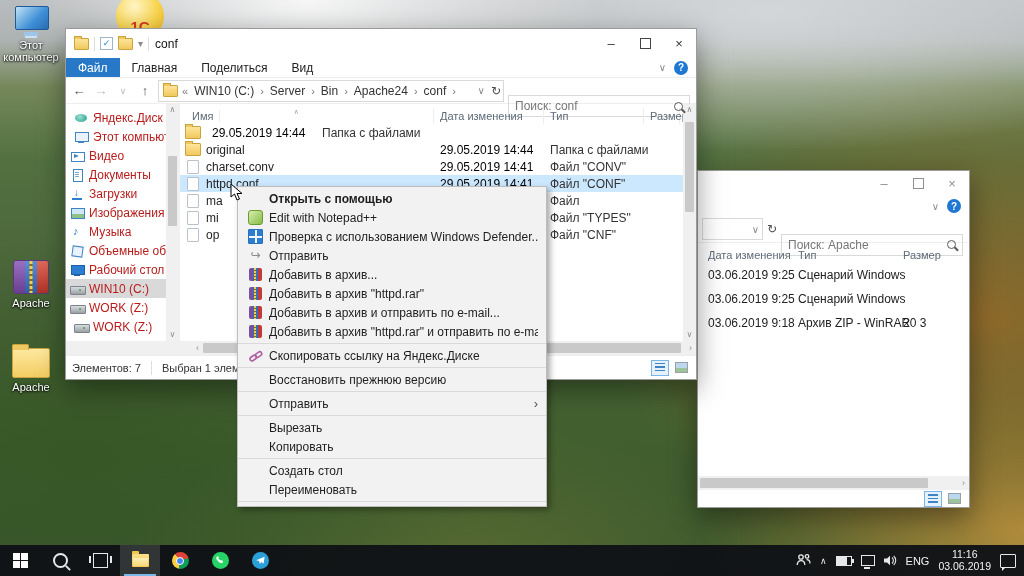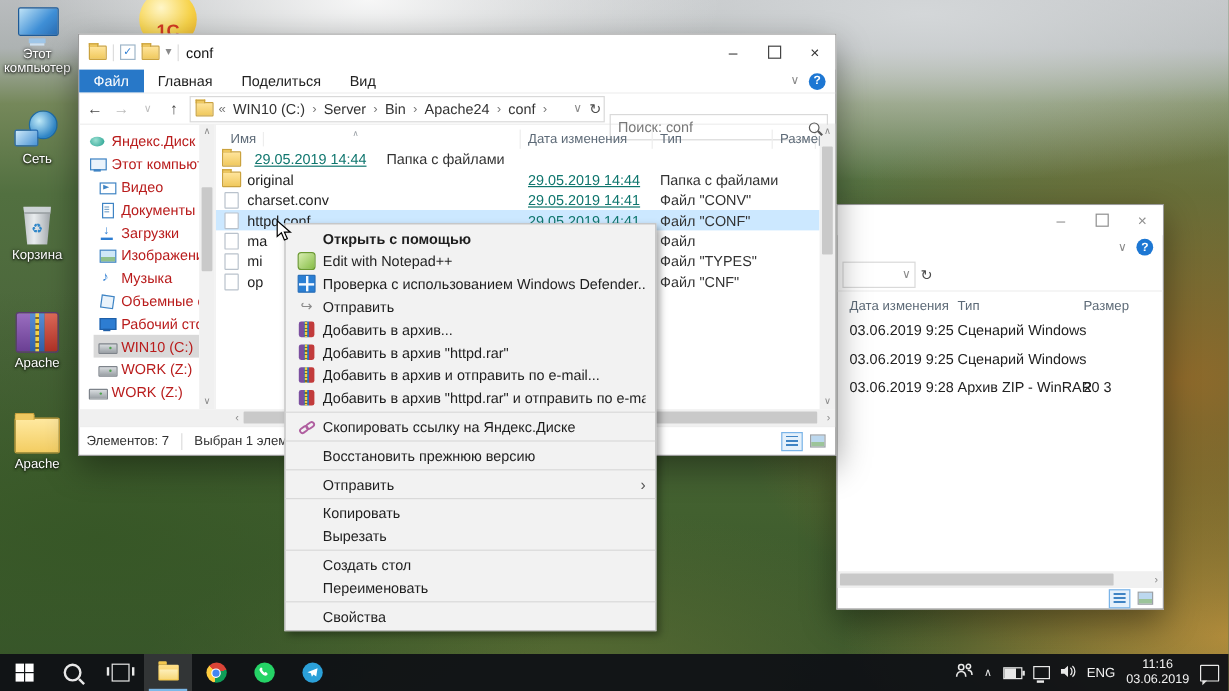--- a/index.html
+++ b/index.html
@@ -76,21 +76,21 @@
   #win1{left:65px;top:28px;width:630px;height:350px;z-index:5;}
   .qat{display:flex;align-items:center;gap:5px;padding-left:8px;font-size:11px;color:#666;}
   .qat .vline{width:1px;height:14px;background:#ddd;}
   .wtitle{font-size:12px;color:#111;margin-left:6px;}
   .fold-sm{width:13px;height:10px;background:linear-gradient(180deg,#ffe49a,#f0c95e);border:1px solid #caa23e;border-radius:1px;position:relative;}
   .fold-sm::before{content:"";position:absolute;left:-1px;top:-3px;width:6px;height:2px;background:#eec860;border:1px solid #caa23e;border-bottom:none;}
   .chk-sm{width:11px;height:11px;border:1px solid #9fb6c9;background:#fff;color:#2d7dd2;font-size:9px;line-height:11px;text-align:center;}
   .main{flex:1;display:flex;min-height:0;}
   .navpane{width:100px;padding-top:4px;font-size:12px;color:#b91c1c;overflow:hidden;}
   .nav-item{height:19px;display:flex;align-items:center;gap:5px;padding-left:8px;white-space:nowrap;overflow:hidden;}
-  .nav-item.lv1{padding-left:4px;margin-left:12px;}
+  .nav-item.lv1{padding-left:4px;}
   .nav-item.sel{background:#d9d9d9;}
   .ni{width:14px;height:12px;flex:0 0 auto;position:relative;}
   .ic-ydisk::before{content:"";position:absolute;left:1px;top:2px;width:12px;height:8px;border-radius:50%;background:radial-gradient(circle at 40% 35%,#9adfd2,#1f9e8c);}
   .ic-pc::before{content:"";position:absolute;left:1px;top:1px;width:12px;height:8px;background:#eaf3fb;border:1px solid #3f84c4;}
   .ic-pc::after{content:"";position:absolute;left:4px;bottom:0;width:6px;height:2px;background:#3f84c4;}
   .ic-video::before{content:"";position:absolute;left:1px;top:2px;width:12px;height:8px;background:#fff;border:1px solid #3f84c4;}
   .ic-video::after{content:"";position:absolute;left:4px;top:4px;border-left:5px solid #3f84c4;border-top:2.5px solid transparent;border-bottom:2.5px solid transparent;}
   .ic-doc::before{content:"";position:absolute;left:3px;top:0;width:8px;height:11px;background:#fff;border:1px solid #3f84c4;}
   .ic-doc::after{content:"";position:absolute;left:5px;top:3px;width:4px;height:1px;background:#7fa8cc;box-shadow:0 2px 0 #7fa8cc,0 4px 0 #7fa8cc;}
   .ic-dl::before{content:"↓";position:absolute;left:4px;top:-1px;color:#2d7dd2;font-size:10px;font-weight:bold;}
@@ -113,21 +113,21 @@
   .h-type{width:100px;}
   .h-size{width:36px;text-align:right;}
   .frows{flex:1;overflow:hidden;}
   .frow{display:flex;align-items:center;height:17px;font-size:12px;color:#1e1e1e;}
   .frow.sel{background:#cce8ff;}
   .fic{width:26px;display:flex;justify-content:center;flex:0 0 auto;}
   .fi-folder{width:14px;height:11px;background:linear-gradient(180deg,#ffe49a,#f0c95e);border:1px solid #caa23e;border-radius:1px;position:relative;}
   .fi-folder::before{content:"";position:absolute;left:-1px;top:-3px;width:6px;height:2px;background:#eec860;border:1px solid #caa23e;border-bottom:none;}
   .fi-file{width:10px;height:12px;background:#fff;border:1px solid #b9c2cc;border-radius:1px;}
   .c-name{width:228px;white-space:nowrap;overflow:hidden;}
-  .c-date{width:110px;padding-left:6px;box-sizing:border-box;color:#0f766e;text-decoration:underline;}
+  .c-date{width:110px;padding-left:6px;box-sizing:border-box;color:#000000;}
   .c-type{width:100px;padding-left:6px;box-sizing:border-box;color:#333;white-space:nowrap;}
   .hscrollrow{height:14px;background:#f0f0f0;display:flex;align-items:center;flex:0 0 auto;font-size:9px;color:#8a8a8a;}
   .hscrollrow .thumbh{height:10px;background:#c9c9c9;border-radius:1px;}
   .statusbar{height:23px;border-top:1px solid #eee;display:flex;align-items:center;font-size:11px;color:#333;padding:0 6px;flex:0 0 auto;gap:10px;}
   .statusbar .sdiv{width:1px;height:14px;background:#ddd;}
   .viewtoggles{margin-left:auto;display:flex;gap:3px;}
   .vt{width:18px;height:16px;box-sizing:border-box;display:flex;align-items:center;justify-content:center;}
   .vt-details{border:1px solid #7ab4e8;background:#e5f1fb;}
   .vt-details i{width:10px;height:9px;background:repeating-linear-gradient(180deg,#3f84c4 0 1.5px,transparent 1.5px 3.5px);}
   .vt-thumb i{width:11px;height:9px;background:linear-gradient(180deg,#bcd8ef 55%,#9cc49a 55%);border:1px solid #9aa0a6;}
@@ -202,28 +202,20 @@
 </head>
 <body>
 
 <div class="screen">
   <div class="wallpaper"></div>
 
   <div class="dicon" style="left:2px;top:6px;">
     <div class="glyph g-pc"></div>
     <div class="dlabel">Этот компьютер</div>
   </div>
-  <div class="dicon" style="left:2px;top:92px;">
-    <div class="glyph g-net"></div>
-    <div class="dlabel">Сеть</div>
-  </div>
-  <div class="dicon" style="left:2px;top:172px;">
-    <div class="glyph g-bin"></div>
-    <div class="dlabel">Корзина</div>
-  </div>
   <div class="dicon" style="left:2px;top:260px;">
     <div class="glyph g-rar">
         <span class="b1"></span>
         <span class="b2"></span>
         <span class="b3"></span>
       </div>
     <div class="dlabel">Apache</div>
   </div>
   <div class="dicon" style="left:2px;top:348px;">
     <div class="glyph g-folder"></div>
@@ -247,39 +239,43 @@
       <div class="rght">
         <span class="chev">∨</span>
         <span class="helpc">?</span>
       </div>
     </div>
     <div class="addr">
       <div class="crumb-stub">
           <span class="chev">∨</span>
         </div>
       <span class="refresh">↻</span>
+      <div class="searchbox" style="flex:1">
+        <span>Поиск: Apache</span>
+        <span class="mag"></span>
+      </div>
     </div>
     <div class="fhead">
       <span class="h2-date">Дата изменения</span>
       <span class="h2-type">Тип</span>
       <span class="h2-size">Размер</span>
     </div>
     <div class="w2rows">
       <div class="w2row">
         <span class="w2-date">03.06.2019 9:25</span>
         <span class="w2-type">Сценарий Windows</span>
         <span class="w2-size"></span>
       </div>
       <div class="w2row">
         <span class="w2-date">03.06.2019 9:25</span>
         <span class="w2-type">Сценарий Windows</span>
         <span class="w2-size"></span>
       </div>
       <div class="w2row">
-        <span class="w2-date">03.06.2019 9:28</span>
+        <span class="w2-date">03.06.2019 9:18</span>
         <span class="w2-type">Архив ZIP - WinRAR</span>
         <span class="w2-size">20 3</span>
       </div>
     </div>
     <div class="hscrollrow">
       <div class="thumbh" style="width:228px;margin-left:2px;"></div>
       <span style="margin-left:auto;padding:0 4px;">›</span>
     </div>
     <div class="botrow">
       <div class="vt vt-details">
@@ -559,40 +555,36 @@
       </div>
     <div class="cm-sep"></div>
     <div class="cm-item">
         <span class="cm-spacer"></span>
         <span class="cm-lbl">Отправить</span>
         <span class="cm-sub">›</span>
       </div>
     <div class="cm-sep"></div>
     <div class="cm-item">
         <span class="cm-spacer"></span>
+        <span class="cm-lbl">Вырезать</span>
+      </div>
+    <div class="cm-item">
+        <span class="cm-spacer"></span>
         <span class="cm-lbl">Копировать</span>
-      </div>
-    <div class="cm-item">
-        <span class="cm-spacer"></span>
-        <span class="cm-lbl">Вырезать</span>
       </div>
     <div class="cm-sep"></div>
     <div class="cm-item">
         <span class="cm-spacer"></span>
         <span class="cm-lbl">Создать стол</span>
       </div>
     <div class="cm-item">
         <span class="cm-spacer"></span>
         <span class="cm-lbl">Переименовать</span>
       </div>
     <div class="cm-sep"></div>
-    <div class="cm-item">
-        <span class="cm-spacer"></span>
-        <span class="cm-lbl">Свойства</span>
-      </div>
   </div>
 
   <div class="cursor">
     <svg width="14" height="18" viewBox="0 0 14 18">
         <path d="M1 1 L1 14 L4.5 11 L7 17 L9.5 16 L7 10.5 L12 10.5 Z" fill="#fff" stroke="#000" stroke-width="1"></path>
       </svg>
   </div>
 
   <div class="taskbar">
     <div class="tb-btn">

